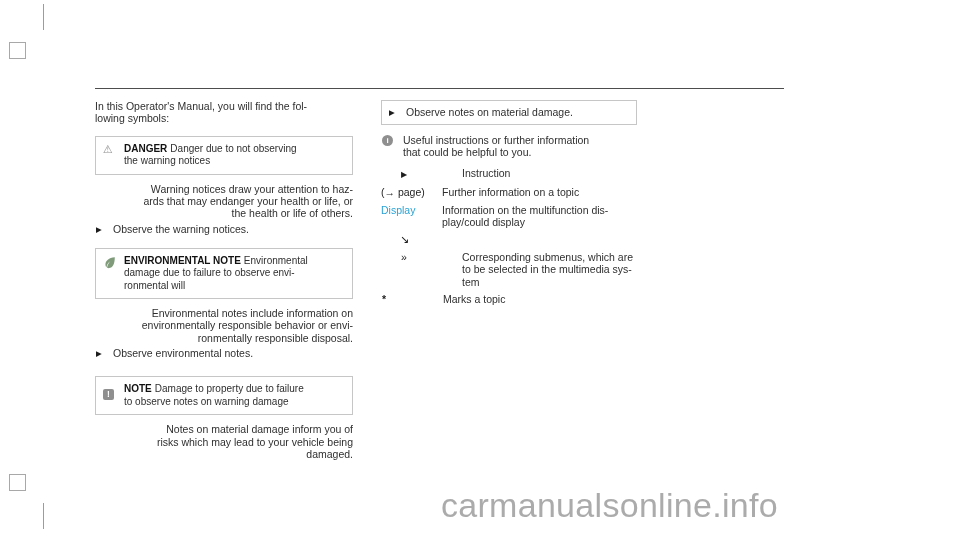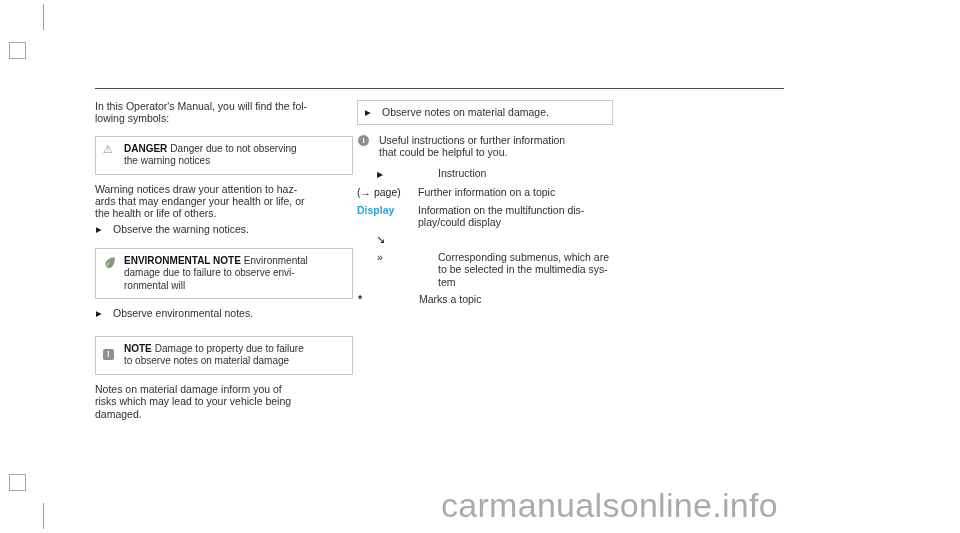--- a/index.html
+++ b/index.html
@@ -10,27 +10,27 @@
   }
   
   .cm-v { position:absolute; width:1px; height:26px; background:#9c9c9c; }
   .cm-sq { position:absolute; width:15px; height:15px; border:1px solid #a8a8a8; }
   
   .hdr-title { position:absolute; top:71px; left:95px; width:766px; text-align:right; font-size:11px; color:#333; }
   .hdr-sep   { position:absolute; top:68px; left:871px; width:1px; height:21px; background:var(--rule,#4d4d4d); }
   .hdr-num   { position:absolute; top:70px; left:879px; font-size:12px; font-weight:bold; color:#1c1c1c; }
   .hdr-rule  { position:absolute; top:88px; left:95px; width:770px; height:1px; background:var(--rule,#4d4d4d); }
   
-  .content { position:absolute; left:95px; top:100px; display:flex; gap:4px; }
+  .content { position:absolute; left:95px; top:100px; display:flex; gap:28px; }
   .colL { width:258px; }
   .colR { width:256px; }
   .block { font-size:10.5px; line-height:12.4px; margin:0; }
   .pre { white-space:pre; }
   .intro { margin-bottom:11px; }
-  .body-p { margin-bottom:3px; }
+  .body-p { margin-bottom:3px;text-align:right; }
   
   .wbox {
     border:1px solid var(--box-border,#c6c6c6); padding:6px 7px; margin-bottom:8px;
     display:flex; gap:4px; align-items:flex-start;
   }
   .wicon { flex:0 0 17px; width:17px; }
   .warn-g { font-size:11px; line-height:12px; color:var(--icon-gray,#8f8f8f); }
   .leaf { color:var(--leaf-green,#7f9b7a); }
   .note-ic {
     width:11px; height:11px; margin-top:1px; background:var(--icon-gray,#8f8f8f); color:#fff;
@@ -54,21 +54,21 @@
     flex:0 0 11px; width:11px; height:11px; margin-top:1px; background:var(--icon-gray,#8f8f8f);
     color:#fff; border-radius:50%; font-size:8px; font-weight:bold; line-height:11px; text-align:center;
   }
   .srow { display:flex; margin-bottom:5px; font-size:10.5px; line-height:12.4px; }
   .sym { flex:0 0 61px; color:#1d1d1d; }
   .desc { white-space:pre; }
   .s-arrow { font-size:8px; padding:2px 0 0 20px; }
   .s-menu  { padding-left:19px; font-size:11px; }
   .s-sub   { padding-left:20px; }
   .s-star  { padding-left:1px; font-weight:bold; }
-  .s-display { color:var(--accent,#2ba3d4);font-weight:bold; }
+  .s-display { color:var(--accent,#2ba3d4); }
   
   .watermark {
     position:absolute; right:6px; bottom:8px; font-size:34px; letter-spacing:.3px;
     color:var(--watermark-gray,#a3a3a3); opacity:.9;
   }
 </style>
 </head>
 <body>
 
 <div class="page">
@@ -111,30 +111,33 @@
 
       <div class="wbox">
         <span class="wicon leaf"><svg width="13" height="13" viewBox="0 0 16 16">
               <path fill="currentColor" d="M14.5 1.5C7 2.2 3.2 5.8 3 10.2c-.07 1.6.5 3 1.2 3.8.4-2.8 1.9-5.6 4.8-7.6-2.3 2.5-3.7 5.2-4 8 .8.4 1.7.6 2.6.5 4.4-.4 7-5.6 6.9-13.4z"></path>
             </svg></span>
         <div class="wtext"><b class="wtitle">ENVIRONMENTAL NOTE</b><span class="wsub">Environmental
 damage due to failure to observe envi-
 ronmental will</span></div>
       </div>
 
+      <p class="block pre body-p">Environmental notes include information on
+environmentally responsible behavior or envi-
+ronmentally responsible disposal.</p>
 
       <div class="instr mb-lg">
         <span class="bullet">▶</span>
         <span>Observe environmental notes.</span>
       </div>
 
       <div class="wbox">
         <span class="wicon"><span class="note-ic">!</span></span>
         <div class="wtext"><b class="wtitle">NOTE</b><span class="wsub">Damage to property due to failure
-to observe notes on material damage</span></div>
+to observe notes on warning damage</span></div>
       </div>
 
       <p class="block pre body-p">Notes on material damage inform you of
 risks which may lead to your vehicle being
 damaged.</p>
 
     </div>
 
     <div class="colR">
 

